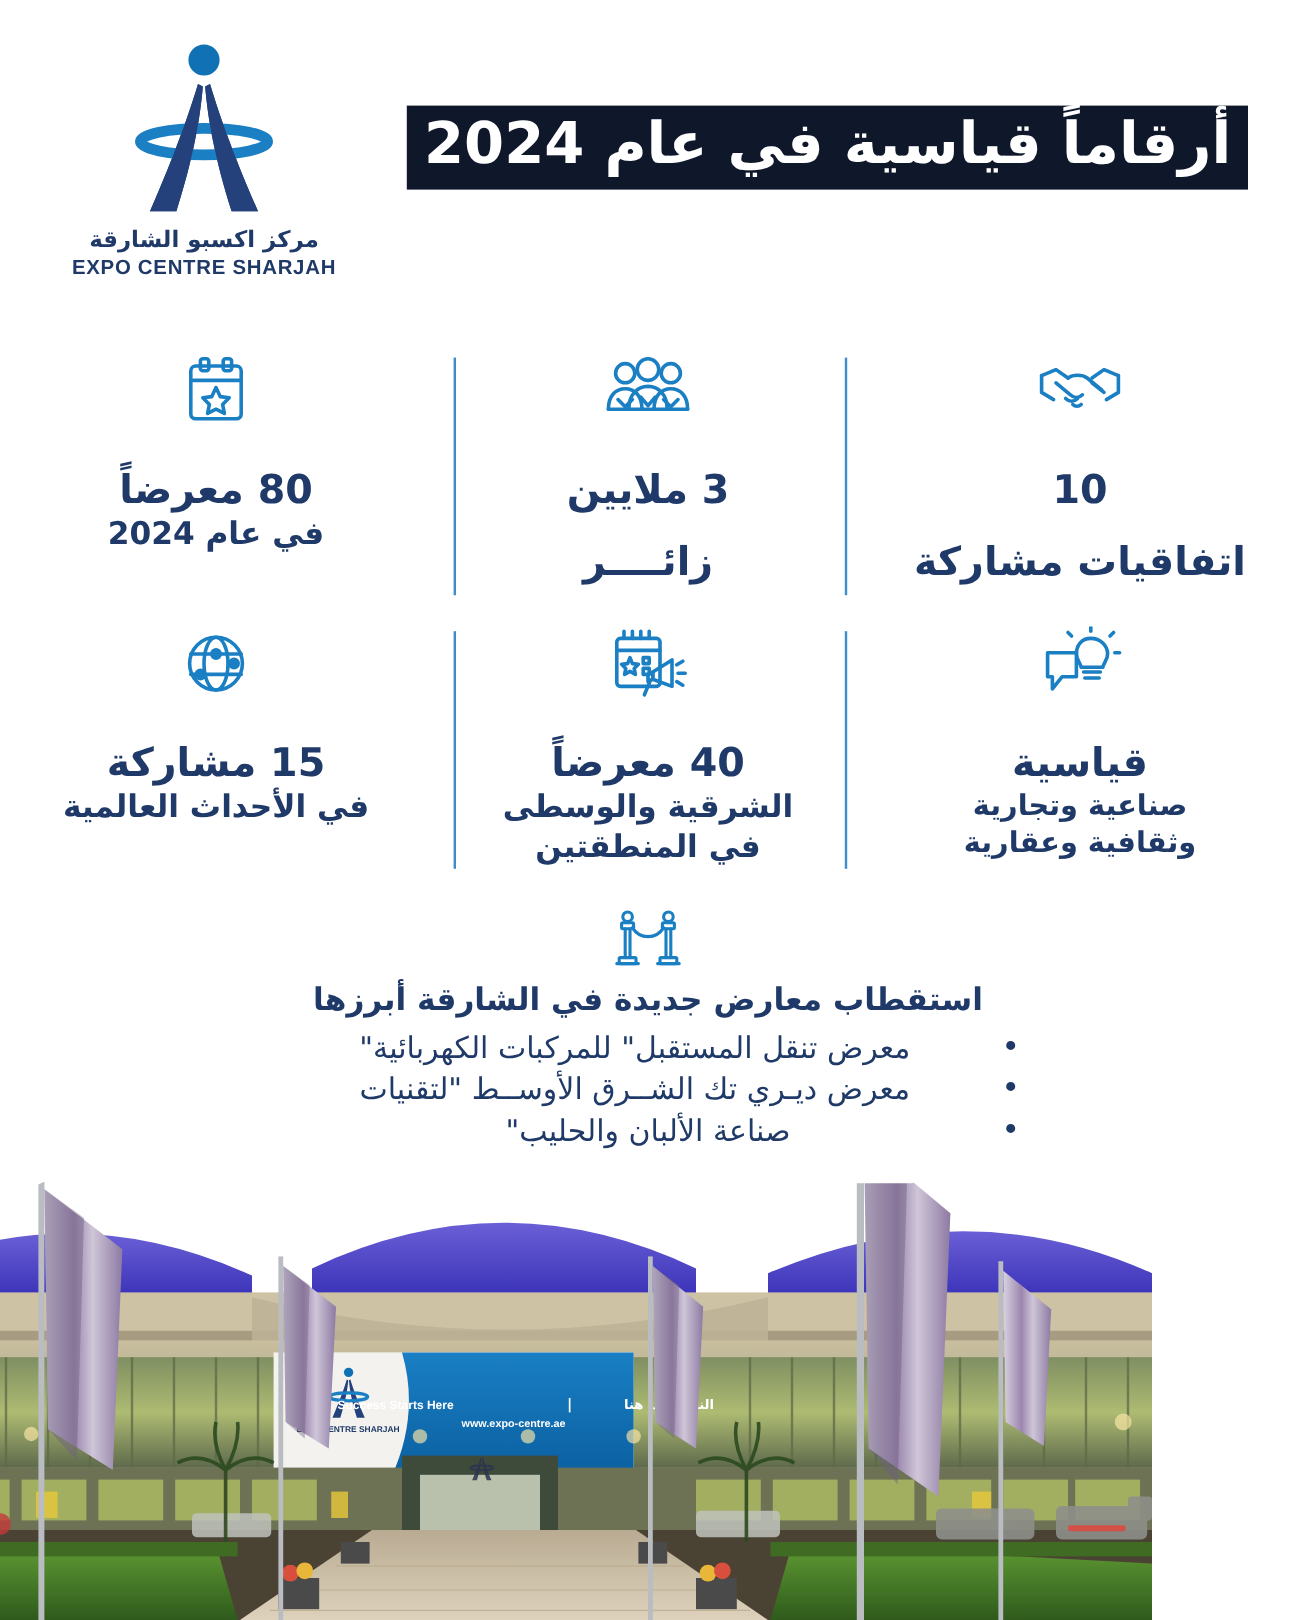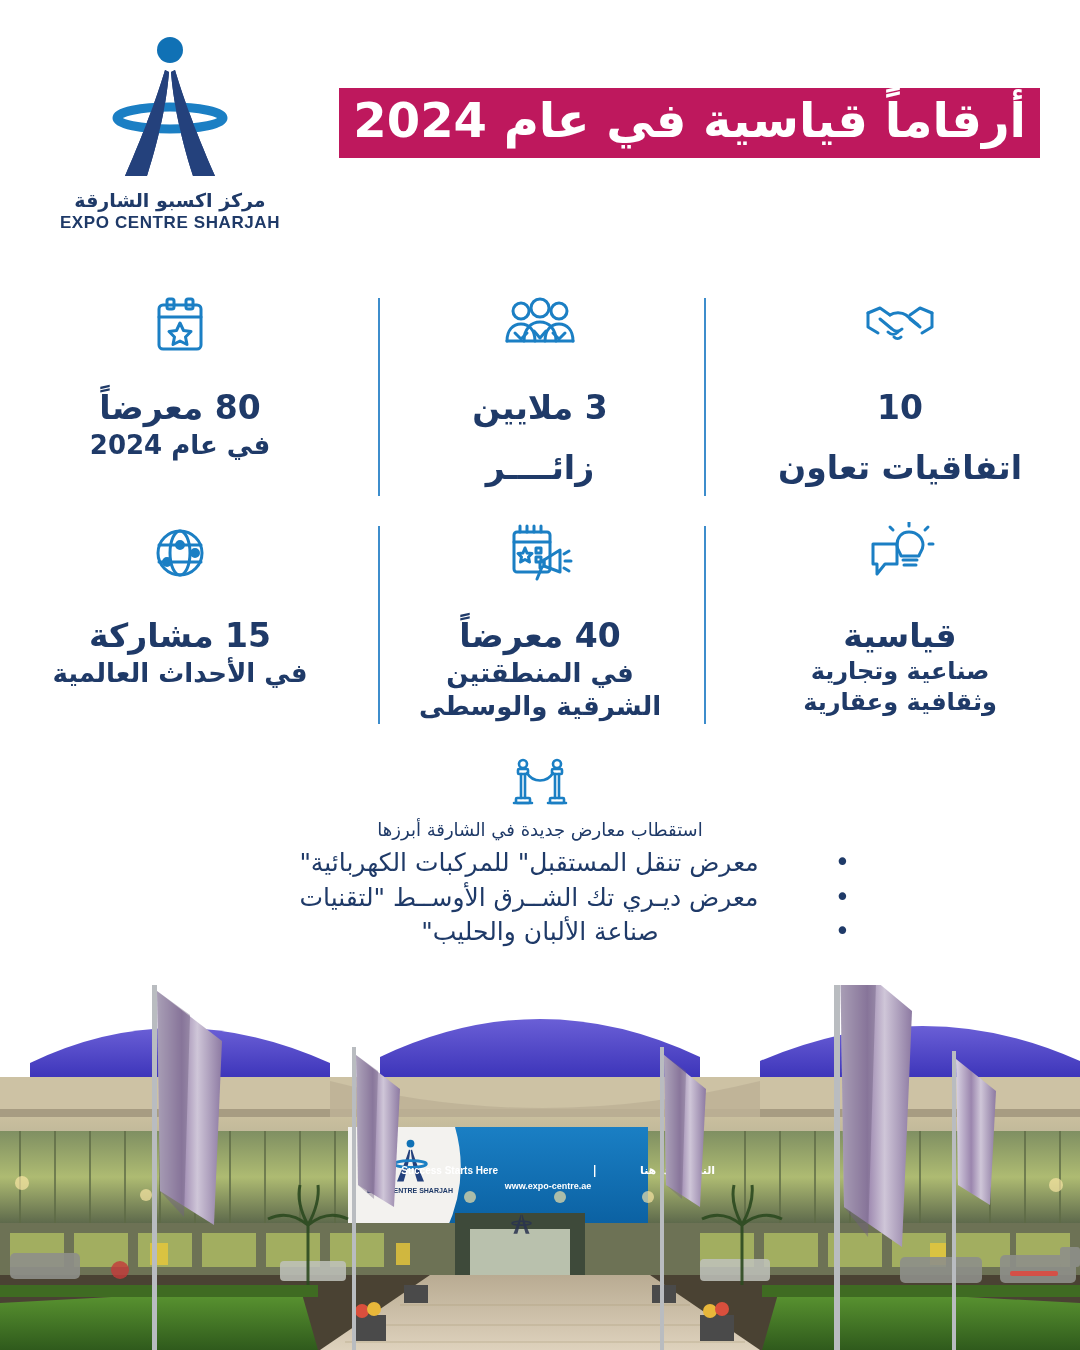--- a/index.html
+++ b/index.html
@@ -15,48 +15,48 @@
   
   .header{position:absolute;top:0;left:0;width:1080px;height:270px;}
   .logo-block{position:absolute;left:40px;top:28px;width:260px;text-align:center;}
   .logo-mark{width:150px;height:160px;margin:0 auto;display:block;}
   .logo-ar{font-size:19px;font-weight:700;color:#1f3a68;letter-spacing:1px;margin-top:2px;line-height:1.1;}
   .logo-en{font-size:17px;font-weight:700;color:#1f3a68;letter-spacing:.6px;line-height:1.2;margin-top:2px;
            font-family:"Liberation Sans",sans-serif;direction:ltr;}
 
   .title-wrap{position:absolute;right:40px;top:82px;width:620px;text-align:right;direction:rtl;}
   .title-l1{font-size:48px;font-weight:800;color:#1f3a68;line-height:1.2;white-space:nowrap;}
-  .title-l2-band{display:inline-block;background:#be185d;padding:6px 14px 10px 14px;margin-top:6px;}
+  .title-l2-band{display:inline-block;background:#0f172a;padding:6px 14px 10px 14px;margin-top:6px;}
   .title-l2{font-size:48px;font-weight:800;color:#ffffff;line-height:1.12;white-space:nowrap;}
 
   
   .stats{position:absolute;top:292px;left:0;width:1080px;height:450px;}
   .srow{position:absolute;left:0;width:1080px;height:210px;display:flex;}
   .srow.r1{top:0;}
   .srow.r2{top:228px;}
   .cell{flex:1;display:flex;flex-direction:column;align-items:center;text-align:center;direction:rtl;padding:0 14px;box-sizing:border-box;}
   .cell .ico{height:66px;display:flex;align-items:center;justify-content:center;margin-bottom:10px;}
   .big{font-size:33px;font-weight:800;color:#1f3a68;line-height:1.22;white-space:nowrap;margin-top:20px;}
   .sub{font-size:26px;font-weight:600;color:#1f3a68;line-height:1.24;margin-top:1px;}
   .sub.small{font-size:24px;}
   .vline{position:absolute;width:2px;background:#3d8dcc;top:6px;height:198px;}
   .vline.a{left:378px;}
   .vline.b{left:704px;}
 
   
   .note{position:absolute;top:758px;left:0;width:1080px;text-align:center;direction:rtl;z-index:6;}
   .note .ico{margin-bottom:4px;}
-  .note-title{font-size:18px;font-weight:400;color:#1f3a68;line-height:1.3;}
+  .note-title{font-size:26px;font-weight:700;color:#1f3a68;line-height:1.3;}
   .bullets{margin:6px auto 0 auto;width:620px;}
   .bullet{font-size:25px;font-weight:500;color:#1f3a68;line-height:1.3;margin-top:2px;
           position:relative;padding-right:22px;}
   .bullet::before{content:"•";position:absolute;right:0;top:-1px;font-size:26px;color:#1f3a68;}
 
   
-  .photo{position:absolute;left:0;bottom:0;width:1080px;height:365px;overflow:hidden;}
+  .photo{position:absolute;left:0;bottom:0;width:960px;height:365px;overflow:hidden;}
   .photo svg{display:block;width:1080px;height:365px;}
 </style>
 </head>
 <body>
 
 <div class="page">
 
   <div class="header">
 
     <div class="logo-block">
@@ -94,21 +94,21 @@
             <path d="M26 18 C30 15 38 15 42 18 L54 28"></path>
             <path d="M16 22 L28 32 C31 35 35 35 38 32"></path>
             <path d="M24 35 C27 38 31 38 34 35"></path>
             <path d="M30 40 C32 42 35 42 37 40"></path>
             <path d="M46 22 L56 30"></path>
             <path d="M4 16 L4 30 L14 36"></path>
             <path d="M68 16 L68 30 L58 36"></path>
           </svg>
         </div>
         <div class="big">10</div>
-        <div class="big">اتفاقيات تعاون</div>
+        <div class="big">اتفاقيات مشاركة</div>
       </div>
 
       <div class="cell">
         <div class="ico">
           <svg width="78" height="56" viewBox="0 0 78 56" fill="none" stroke="#1b7fc4" stroke-width="3" stroke-linecap="round" stroke-linejoin="round">
             <circle cx="20" cy="14" r="8"></circle>
             <circle cx="39" cy="11" r="9"></circle>
             <circle cx="58" cy="14" r="8"></circle>
             <path d="M6 44 C6 33 12 27 20 27 C28 27 34 33 34 44"></path>
             <path d="M23 44 C23 32 30 25 39 25 C48 25 55 32 55 44"></path>
@@ -169,22 +169,22 @@
             <path d="M19 26 L21 31 L26 31.5 L22.5 35 L23.5 40 L19 37.5 L14.5 40 L15.5 35 L12 31.5 L17 31 Z"></path>
             <rect x="30" y="26" width="5" height="5"></rect>
             <rect x="30" y="35" width="5" height="5"></rect>
             <path d="M38 38 L54 28 L54 50 L38 44 Z"></path>
             <path d="M34 40 L38 38 L38 44 L34 46 Z"></path>
             <path d="M36 45 L31 57"></path>
             <path d="M58 32 L63 29 M59 39 L65 39 M58 46 L63 49"></path>
           </svg>
         </div>
         <div class="big">40 معرضاً</div>
+        <div class="sub">الشرقية والوسطى</div>
         <div class="sub">في المنطقتين</div>
-        <div class="sub">الشرقية والوسطى</div>
       </div>
 
       <div class="cell">
         <div class="ico">
           <svg width="58" height="58" viewBox="0 0 58 58" fill="none" stroke="#1b7fc4" stroke-width="3" stroke-linecap="round" stroke-linejoin="round">
             <circle cx="29" cy="29" r="22"></circle>
             <ellipse cx="29" cy="29" rx="10" ry="22"></ellipse>
             <path d="M8 21 L50 21"></path>
             <path d="M8 38 L50 38"></path>
             <circle cx="29" cy="21" r="3.5" fill="#1b7fc4"></circle>

